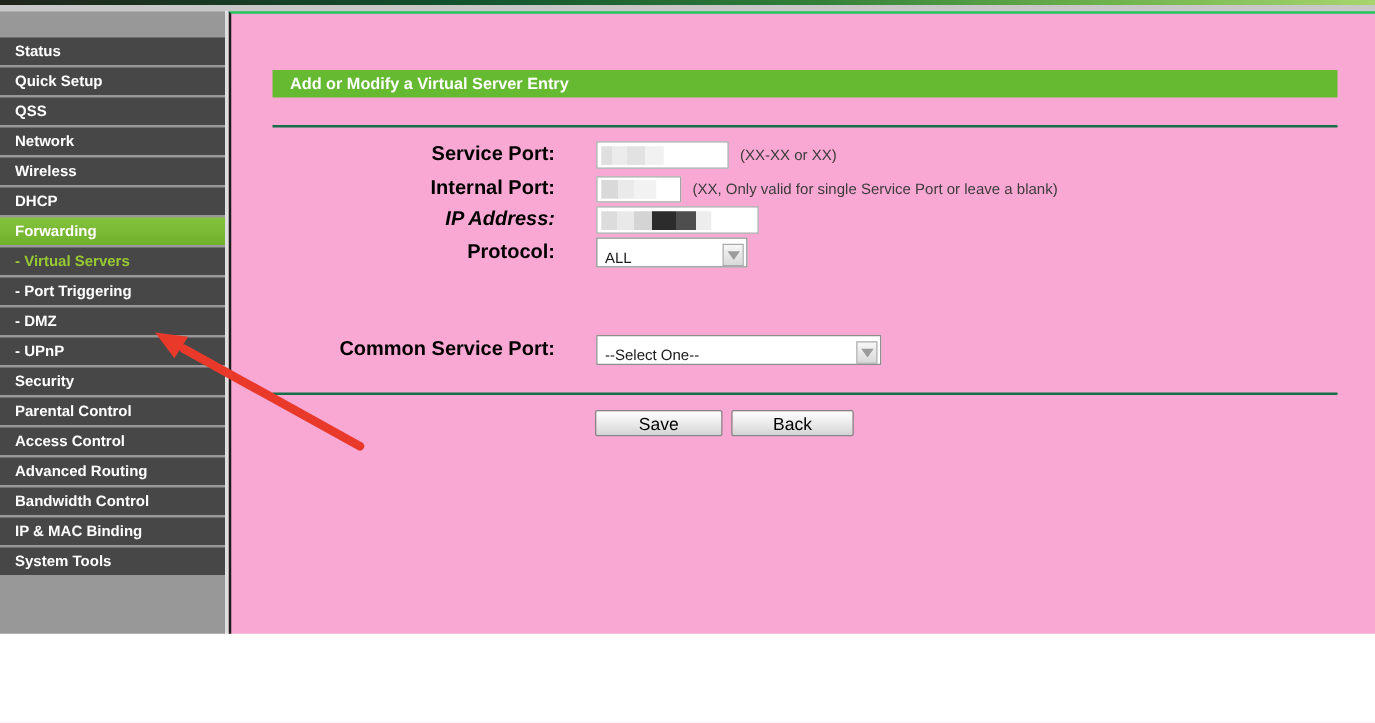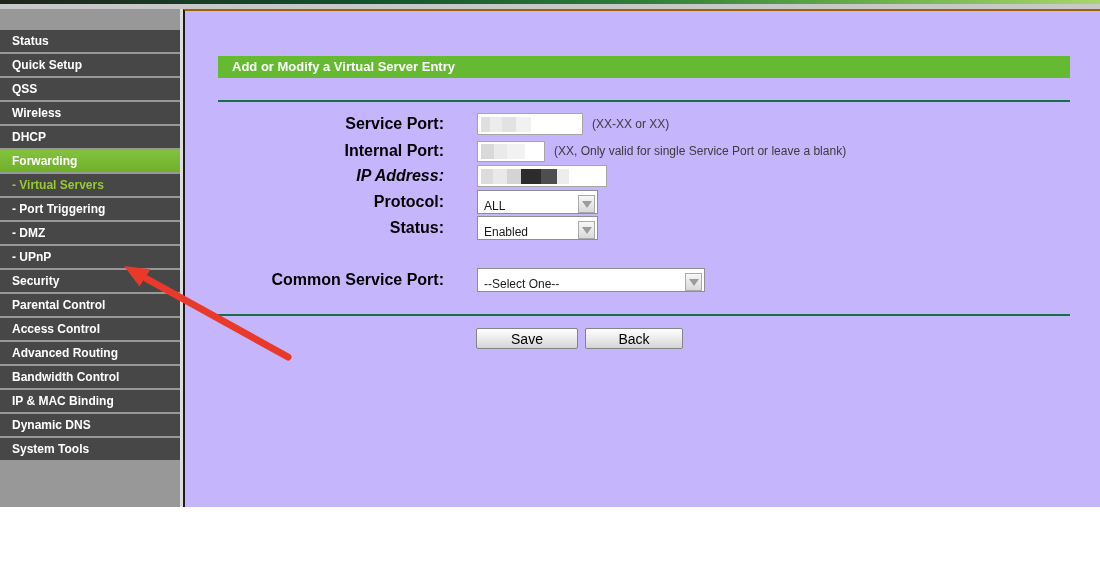--- a/index.html
+++ b/index.html
@@ -29,22 +29,22 @@
   .sidebar { width:180px; background:#989898; padding-top:21px; }
   .menu-item {
     height:22px; margin-bottom:2px; background:#474747; color:#fff;
     font-size:12px; font-weight:bold; line-height:22px; padding-left:12px;
     cursor:pointer; white-space:nowrap;
   }
   .menu-item.selected { background:linear-gradient(180deg,#84c23e 0%,#6fb029 100%); }
   .menu-item.active { color:#97c933; }
   .gap-col { width:3px; background:#dedede; }
   .content {
-    flex:1; position:relative; background:#c4b5fd;
-    border-left:2px solid #1c1c1c; border-top:2px solid #a16207;
+    flex:1; position:relative; background:#f9a8d4;
+    border-left:2px solid #1c1c1c; border-top:2px solid #22c55e;
   }
   .title-bar {
     position:absolute; left:33px; top:45px; width:852px; height:22px;
     background:#65ba31; color:#fff; font-size:13px; font-weight:bold;
     line-height:22px; padding-left:14px;
   }
   .green-hr { position:absolute; left:33px; width:852px; height:2px; background:#156f48; }
   .hr1 { top:89px; } .hr2 { top:303px; }
   .frow { position:absolute; left:0; height:24px; display:flex; align-items:center; }
   .r-sp { top:101px; } .r-ip { top:128px; } .r-ipaddr { top:153px;font-style:italic; }
@@ -102,20 +102,23 @@
         </div>
 
         <div class="menu-item">
           <span>Quick Setup</span>
         </div>
 
         <div class="menu-item">
           <span>QSS</span>
         </div>
 
+        <div class="menu-item">
+          <span>Network</span>
+        </div>
 
         <div class="menu-item">
           <span>Wireless</span>
         </div>
 
         <div class="menu-item">
           <span>DHCP</span>
         </div>
 
         <div class="menu-item selected">
@@ -155,23 +158,20 @@
         </div>
 
         <div class="menu-item">
           <span>Bandwidth Control</span>
         </div>
 
         <div class="menu-item">
           <span>IP &amp; MAC Binding</span>
         </div>
 
-        <div class="menu-item">
-          <span>Dynamic DNS</span>
-        </div>
 
         <div class="menu-item">
           <span>System Tools</span>
         </div>
       </div>
 
     <div class="gap-col"></div>
 
     <div class="content">
 
@@ -212,31 +212,20 @@
         <div class="fld">
           <div class="sel sel-proto">
             <span>ALL</span>
             <span class="sel-btn">
                 <span class="tri"></span>
               </span>
           </div>
         </div>
       </div>
 
-      <div class="frow r-status">
-        <div class="lbl">Status:</div>
-        <div class="fld">
-          <div class="sel sel-status">
-            <span>Enabled</span>
-            <span class="sel-btn">
-                <span class="tri"></span>
-              </span>
-          </div>
-        </div>
-      </div>
 
       <div class="frow r-common">
         <div class="lbl">Common Service Port:</div>
         <div class="fld">
           <div class="sel sel-common">
             <span>--Select One--</span>
             <span class="sel-btn">
                 <span class="tri"></span>
               </span>
           </div>

